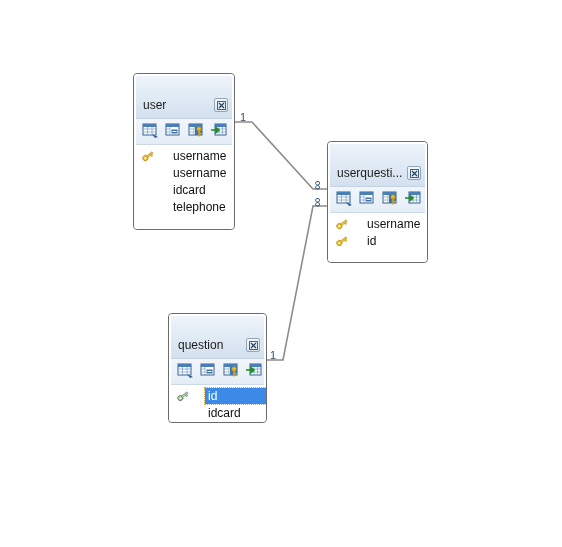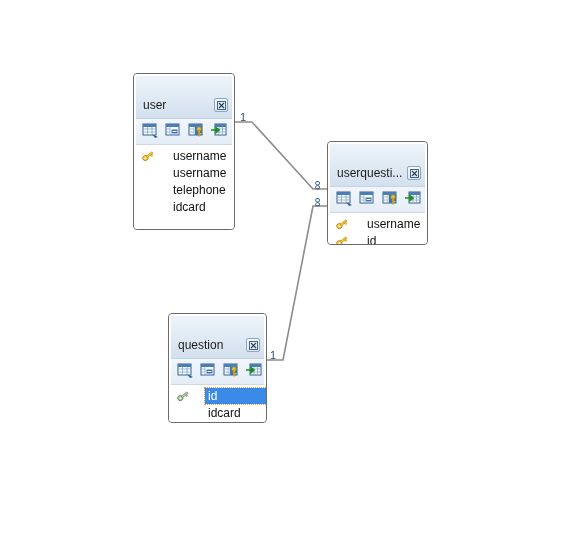--- a/index.html
+++ b/index.html
@@ -238,32 +238,32 @@
             </svg>
           </span>
           <span class="fname">username</span>
         </div>
         <div class="field">
           <span class="keyslot"></span>
           <span class="fname">username</span>
         </div>
         <div class="field">
           <span class="keyslot"></span>
+          <span class="fname">idcard</span>
+        </div>
+        <div class="field">
+          <span class="keyslot"></span>
           <span class="fname">telephone</span>
-        </div>
-        <div class="field">
-          <span class="keyslot"></span>
-          <span class="fname">idcard</span>
         </div>
       </div>
 
     </div>
   </div>
 
-  <div class="entity" style="left:327px; top:141px; width:101px; height:104px;">
+  <div class="entity" style="left:327px; top:141px; width:101px; height:122px;">
     <div class="entity-inner">
 
       <div class="titlebar">
         <span class="title-text">userquesti...</span>
         <span class="title-btn">
           <svg width="9" height="9" viewBox="0 0 9 9">
             <rect x="0.5" y="0.5" width="8" height="8" fill="none" stroke="#44617e" stroke-width="1"></rect>
             <path d="M2 2 L7 7 M7 2 L2 7" stroke="#23415e" stroke-width="1.2" fill="none"></path>
           </svg>
         </span>

